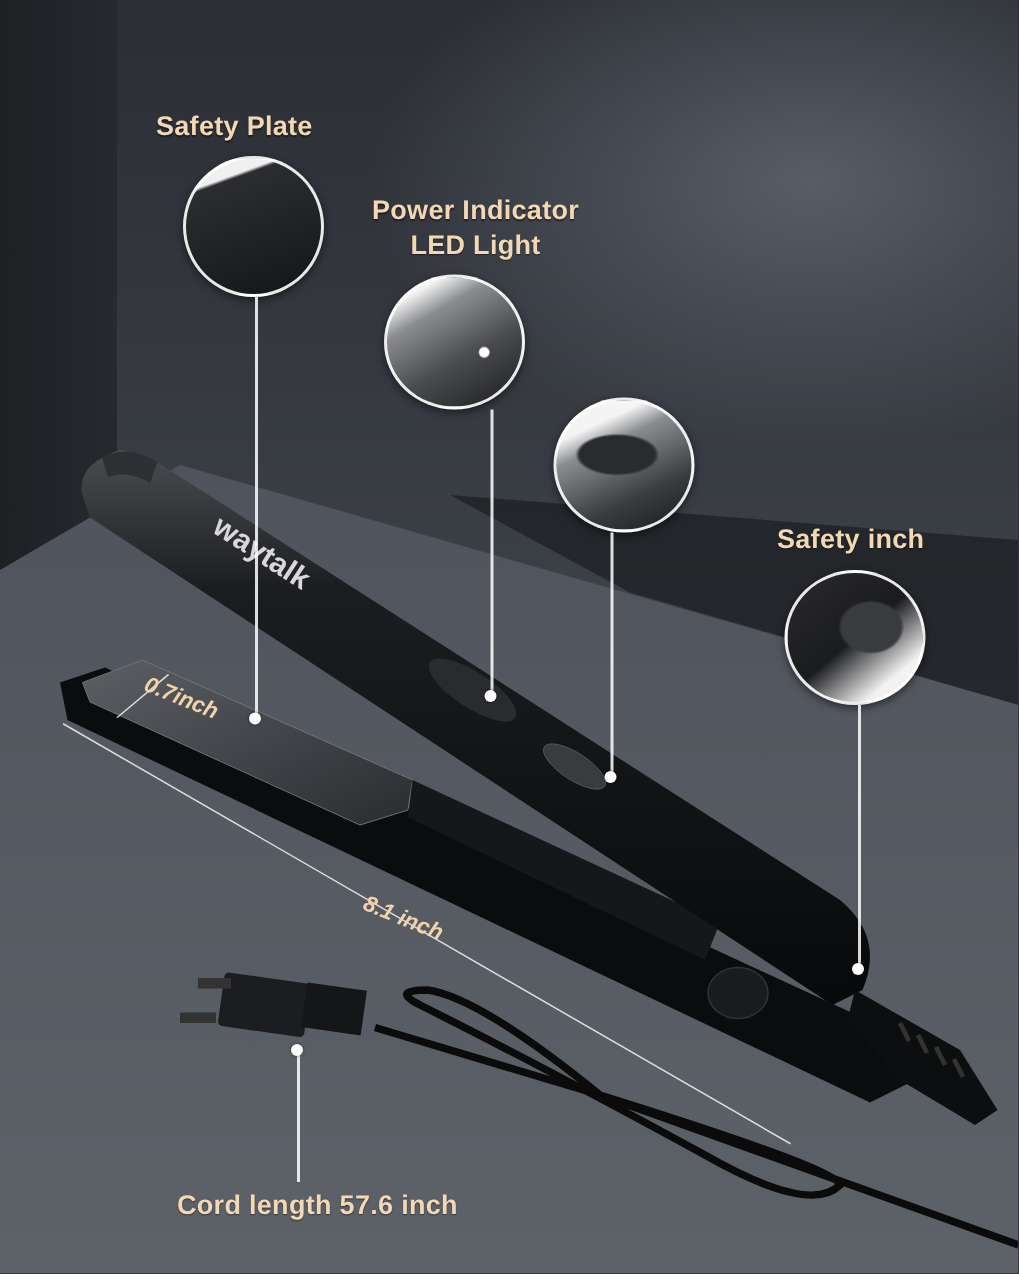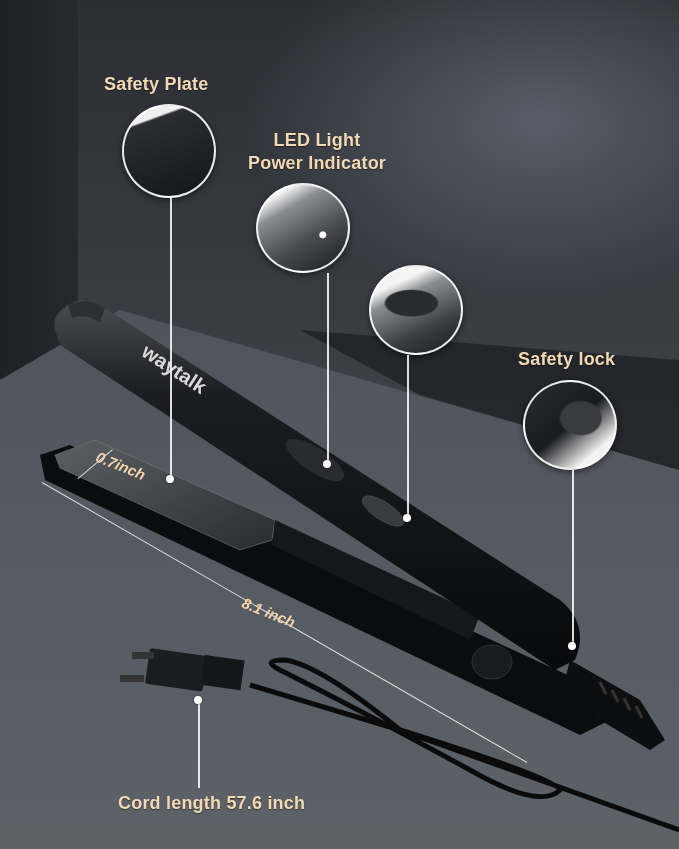--- a/index.html
+++ b/index.html
@@ -105,34 +105,34 @@
   </svg>
 
   <div class="dim-label" style="left:150px;top:340px;transform:rotate(33deg);color:#d8d8d8;font-size:20px;font-style:normal;font-weight:bold;">waytalk</div>
 
   <div class="label" style="left:104px;top:73px;">Safety Plate</div>
   <div class="callout-circle" style="left:122px;top:104px;width:94px;width:94px;height:94px;background:linear-gradient(160deg,#f0f0f0 0%, #f0f0f0 18%, #2c2d30 20%, #141517 100%);"></div>
   <div class="leader" style="left:170px;top:198px;height:280px;"></div>
   <div class="dot" style="left:166px;top:475px;"></div>
 
   <div class="label" style="left:248px;top:129px;">
+    <div>Power Indicator</div>
     <div>LED Light</div>
-    <div>Power Indicator</div>
   </div>
   <div class="callout-circle" style="left:256px;top:183px;width:94px;height:90px;background:radial-gradient(circle at 72% 58%, #fff 0 3px, rgba(0,0,0,0) 4px), linear-gradient(150deg,#f4f4f4 0%,#f4f4f4 15%,#8a8c90 30%,#4a4c50 60%,#1a1b1e 100%);"></div>
   <div class="leader" style="left:327px;top:273px;height:190px;"></div>
   <div class="dot" style="left:323px;top:460px;"></div>
 
   <div class="label" style="left:396px;top:201px;">
   </div>
   <div class="callout-circle" style="left:369px;top:265px;width:94px;height:90px;background:radial-gradient(ellipse 28px 14px at 45% 42%, #2a2b2e 0 90%, rgba(0,0,0,0) 100%), linear-gradient(155deg,#f4f4f4 0%,#f4f4f4 22%,#8a8c90 35%,#3a3c40 70%,#1a1b1e 100%);"></div>
   <div class="leader" style="left:407px;top:355px;height:163px;"></div>
   <div class="dot" style="left:403px;top:514px;"></div>
 
-  <div class="label" style="left:518px;top:348px;">Safety lock</div>
+  <div class="label" style="left:518px;top:348px;">Safety inch</div>
   <div class="callout-circle" style="left:523px;top:380px;width:94px;height:90px;background:radial-gradient(ellipse 22px 18px at 62% 42%, #3a3b3f 0 90%, rgba(0,0,0,0) 100%), linear-gradient(140deg,#2a2b2f 0%,#1a1b1e 50%,#f2f2f2 80%);"></div>
   <div class="leader" style="left:572px;top:470px;height:175px;"></div>
   <div class="dot" style="left:568px;top:642px;"></div>
 
   <div class="dimline" style="left:78px;top:478px;width:45px;transform:rotate(-40deg);"></div>
   <div class="dim-label" style="left:100px;top:448px;transform:rotate(22deg);">0.7inch</div>
 
   <div class="dimline" style="left:42px;top:482px;width:560px;transform:rotate(30deg);"></div>
   <div class="dim-label" style="left:246px;top:594px;transform:rotate(22deg);">8.1 inch</div>
 

